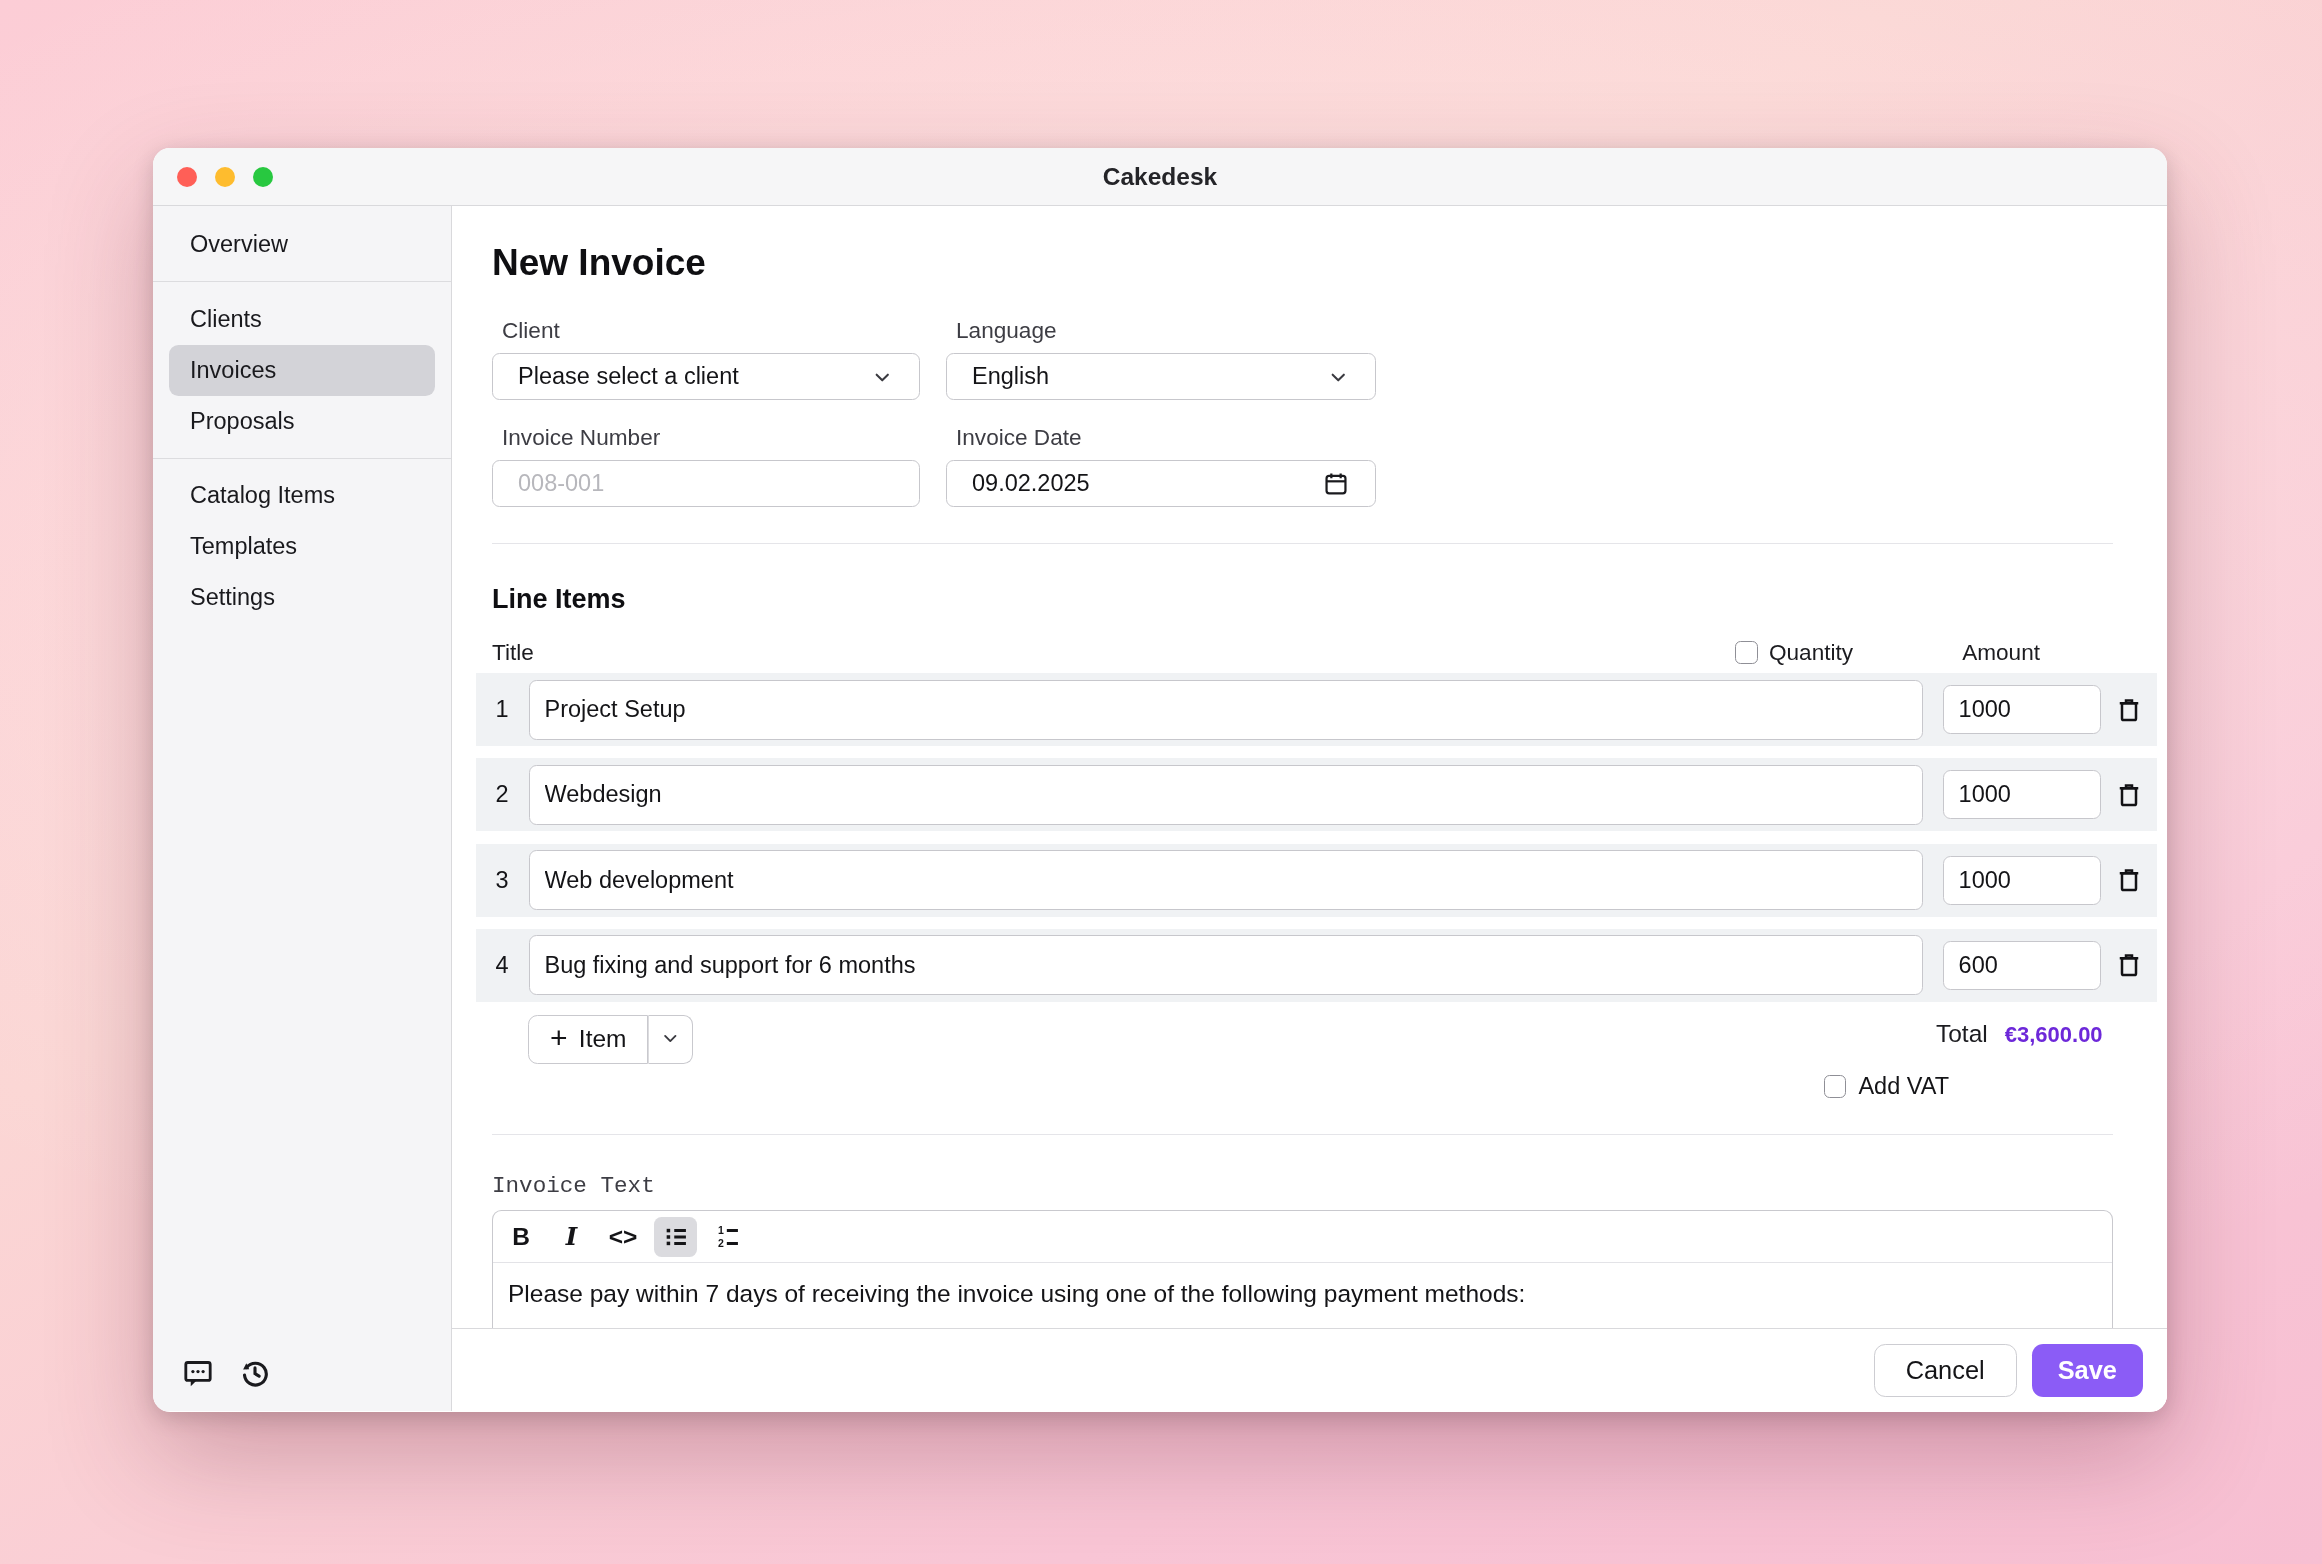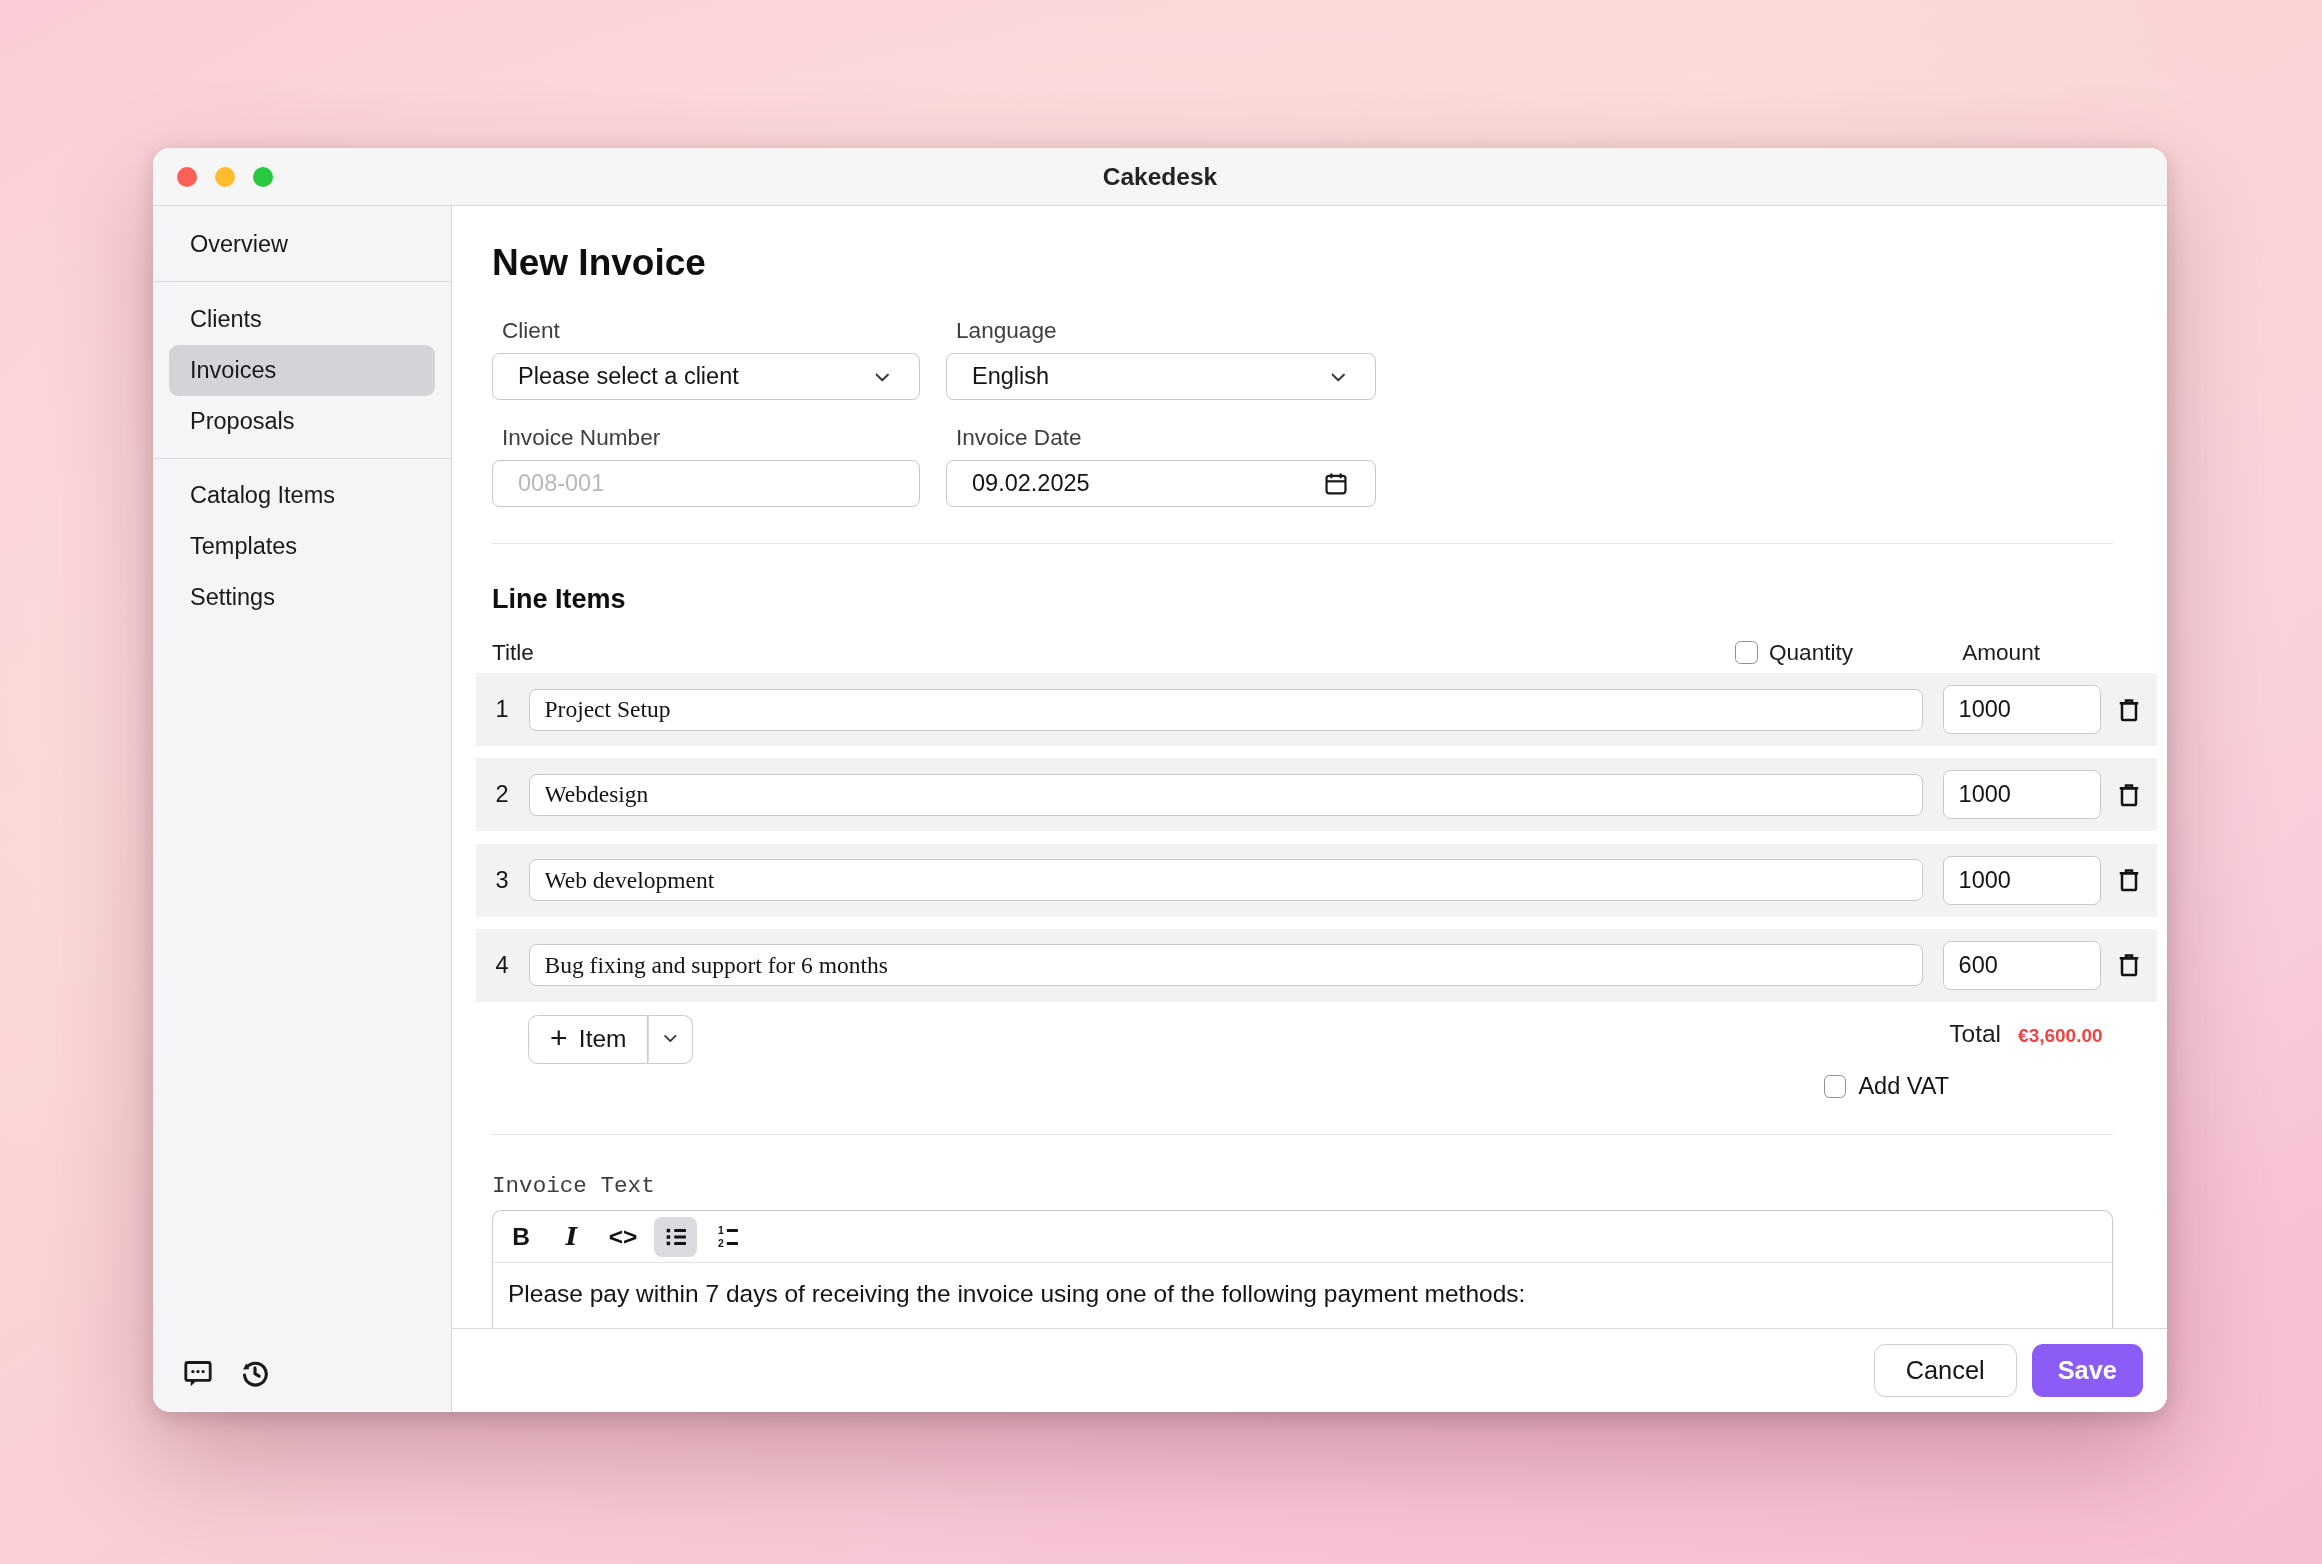--- a/index.html
+++ b/index.html
@@ -62,40 +62,40 @@
   .cols{ margin:24.5px 54px 7.5px 40px; padding-right:73px; display:flex; align-items:center; font-size:22.6px; color:#1c1c20; }
   .cols .spacer{ flex:1; }
   .qty-group{ display:flex; align-items:center; gap:11.3px; margin-right:109px;padding-left:36px; }
   .checkbox{ width:22.6px; height:22.6px; border:1.5px solid #8f8f96; border-radius:5.6px; background:#fff; display:inline-block; }
   
   .rows{ margin:5.6px 10.4px 0 23.5px; }
   .li-row{
     display:flex; align-items:center; background:#f0f2f4; height:73px; margin-bottom:12.2px;
   }
   .li-index{ width:53px; text-align:center; font-size:23.5px; color:#141417; }
-  .li-title{ flex:1; height:42px; border:0.9px solid #c7c7cc; border-radius:7.5px; font-family:Liberation Serif, serif; font-size:23.5px; color:#141417; padding:0 15px; background:#fff; }
+  .li-title{ flex:1; height:60px; border:0.9px solid #c7c7cc; border-radius:7.5px; font-family:Liberation Sans, sans-serif; font-size:23.5px; color:#141417; padding:0 15px; background:#fff; }
   .li-amount{ width:158px; height:49px; margin-left:20px; border:0.9px solid #c7c7cc; border-radius:7.5px; font-family:inherit; font-size:23.5px; color:#141417; padding:0 15px; background:#fff; }
   .trash-btn{ width:56px; height:49px; display:flex; align-items:center; justify-content:center; background:none; border:none; cursor:default; }
   .trash-btn .ic{ width:30px; height:30px; color:#121215; }
   
   .after-rows{ margin:13px 54px 0 40px; display:flex; align-items:flex-start; }
   .split-btn{ display:inline-flex; margin-left:36px; }
   .split-main{
     height:49px; padding:0 21px; background:#fff; border:0.9px solid #c9c9ce; border-radius:9.4px 0 0 9.4px;
     display:flex; align-items:center; gap:11.3px; font-size:24.5px; color:#141417; font-family:inherit; cursor:default;
   }
   .plus{ font-size:30px; font-weight:500; line-height:1; margin-top:-2.8px; }
   .split-caret{
     width:45px; height:49px; background:#fff; border:0.9px solid #c9c9ce; border-left:0.9px solid #dcdcdf;
     margin-left:-0.9px; border-radius:0 9.4px 9.4px 0; display:flex; align-items:center; justify-content:center; cursor:default;
   }
   .totals{ margin-left:auto; display:flex; flex-direction:column; align-items:flex-end; }
   .total-line{ display:flex; align-items:baseline; gap:17px; margin-right:10.4px; margin-top:5.6px; }
   .total-label{ font-size:24.5px; color:#1c1c20; }
-  .total-value{ font-size:19px; font-weight:600; color:#ef4444; }
+  .total-value{ font-size:22px; font-weight:600; color:#6d28d9; }
   .vat-line{ display:flex; align-items:center; gap:12.2px; margin-top:24.5px; margin-right:164px; font-size:23.5px; color:#141417; }
   
   .it-label{ margin:38px 54px 11.3px 40px; font-size:22.6px; color:#3d3d44;font-family:Liberation Mono, monospace; }
   .editor{ margin:0 54px 0 40px; border:0.9px solid #c9c9ce; border-bottom:none; border-radius:9.4px 9.4px 0 0; }
   .toolbar{ display:flex; align-items:center; gap:9.4px; padding:5.6px 7.5px; border-bottom:0.9px solid #e3e3e7; }
   .tb-btn{
     min-width:41px; height:40px; padding:0 7.5px; background:none; border:none; border-radius:7.5px;
     display:flex; align-items:center; justify-content:center; font-family:inherit;
     font-size:24.5px; font-weight:700; color:#141417; cursor:default;
   }

